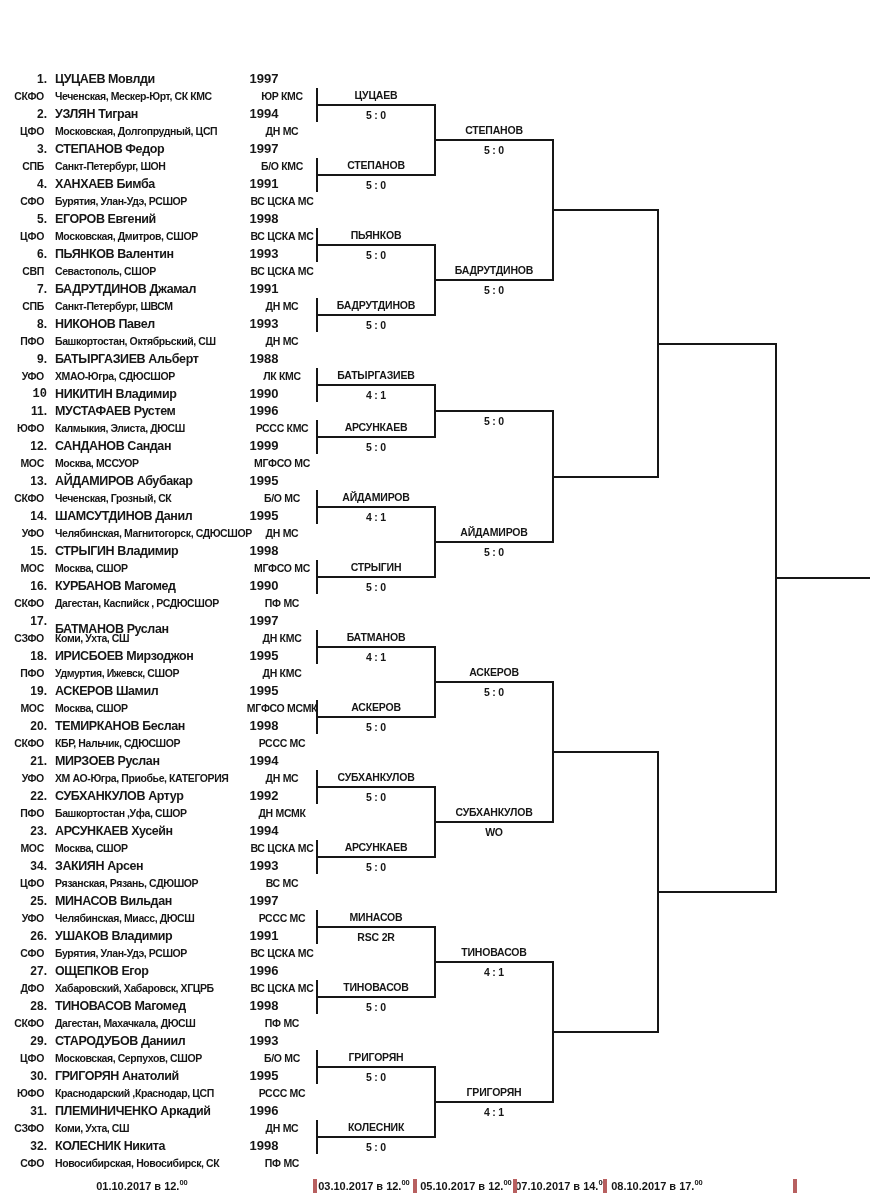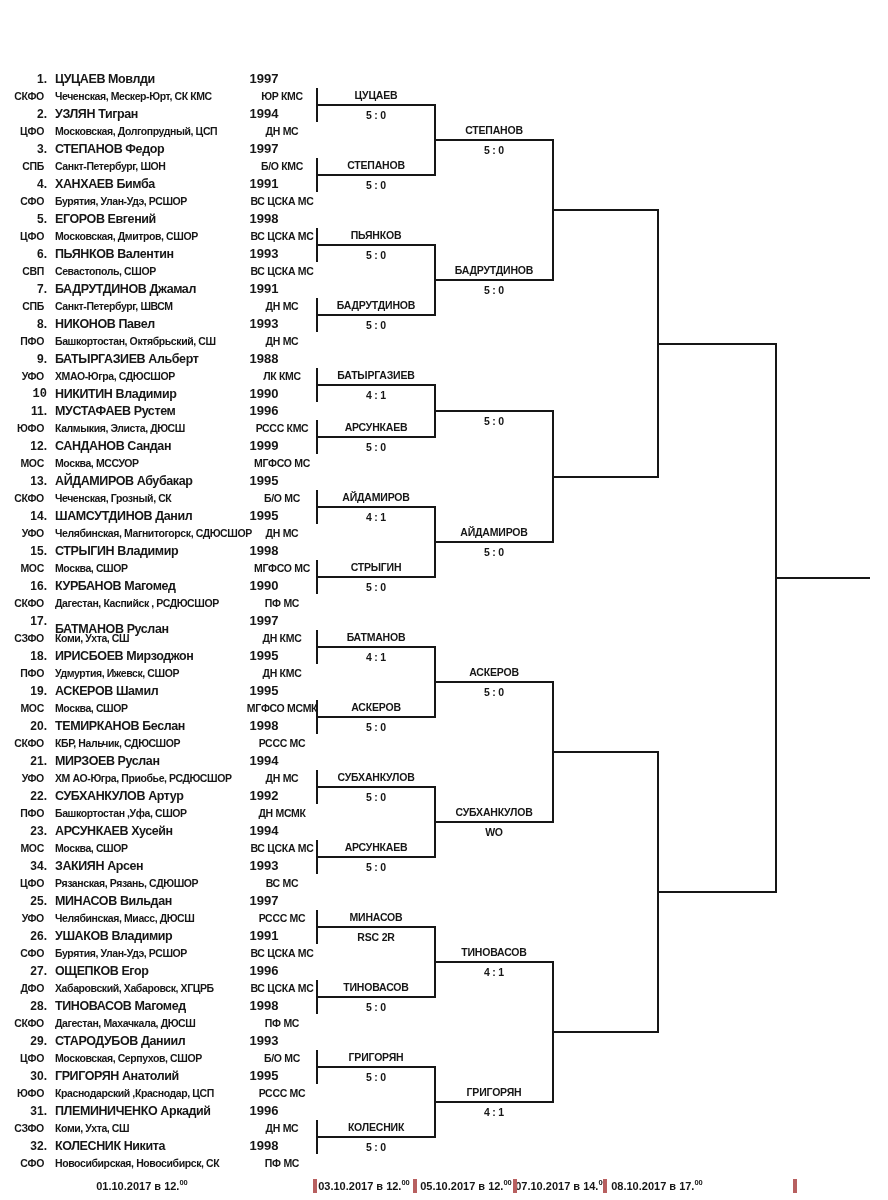--- a/index.html
+++ b/index.html
@@ -146,21 +146,21 @@
       <div class="txt fnum" style="left: 17px; top: 718px;">20.</div>
       <div class="txt fname" style="left: 55px; top: 718px;">ТЕМИРКАНОВ Беслан</div>
       <div class="txt fyear" style="left: 236px; top: 718px;">1998</div>
       <div class="txt fcode" style="left: 4px; top: 735px;">СКФО</div>
       <div class="txt freg" style="left: 55px; top: 735px;">КБР, Нальчик, СДЮСШОР</div>
       <div class="txt frank" style="left: 234px; top: 735px;">РССС МС</div>
       <div class="txt fnum" style="left: 17px; top: 753px;">21.</div>
       <div class="txt fname" style="left: 55px; top: 753px;">МИРЗОЕВ Руслан</div>
       <div class="txt fyear" style="left: 236px; top: 753px;">1994</div>
       <div class="txt fcode" style="left: 4px; top: 770px;">УФО</div>
-      <div class="txt freg" style="left: 55px; top: 770px;">ХМ АО-Югра, Приобье, РСДЮСШОР</div>
+      <div class="txt freg" style="left: 55px; top: 770px;">ХМ АО-Югра, Приобье, КАТЕГОРИЯ</div>
       <div class="txt frank" style="left: 234px; top: 770px;">ДН МС</div>
       <div class="txt fnum" style="left: 17px; top: 788px;">22.</div>
       <div class="txt fname" style="left: 55px; top: 788px;">СУБХАНКУЛОВ Артур</div>
       <div class="txt fyear" style="left: 236px; top: 788px;">1992</div>
       <div class="txt fcode" style="left: 4px; top: 805px;">ПФО</div>
       <div class="txt freg" style="left: 55px; top: 805px;">Башкортостан ,Уфа, СШОР</div>
       <div class="txt frank" style="left: 234px; top: 805px;">ДН МСМК</div>
       <div class="txt fnum" style="left: 17px; top: 823px;">23.</div>
       <div class="txt fname" style="left: 55px; top: 823px;">АРСУНКАЕВ Хусейн</div>
       <div class="txt fyear" style="left: 236px; top: 823px;">1994</div>

